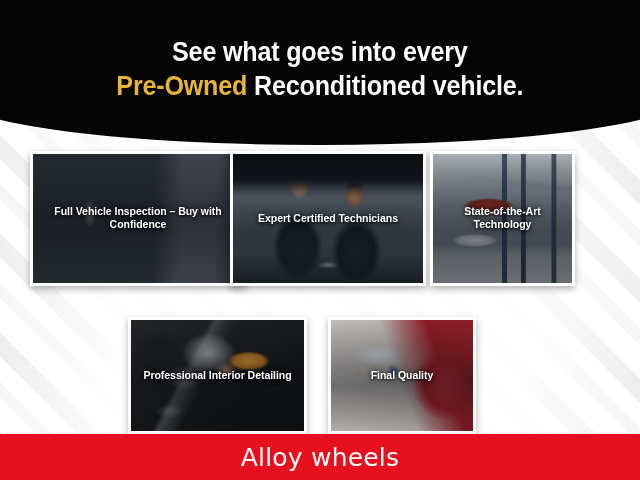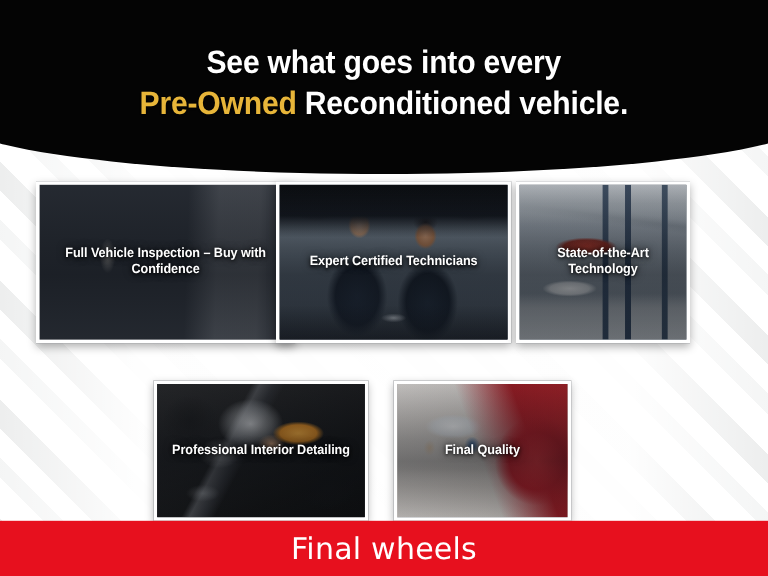--- a/index.html
+++ b/index.html
@@ -301,16 +301,16 @@
     <div class="caption">Professional Interior Detailing</div>
   </div>
 
   <div class="card" style="left:328px; top:317px; width:148px; height:117px;">
     <div class="photo ph5"></div>
     <div class="scrim"></div>
     <div class="caption">Final Quality</div>
   </div>
 
   <div class="footer">
-    <span class="footer-text">Final wheels</span>
+    <span class="footer-text">Alloy wheels</span>
   </div>
 
 </div>
 
 </body></html>

